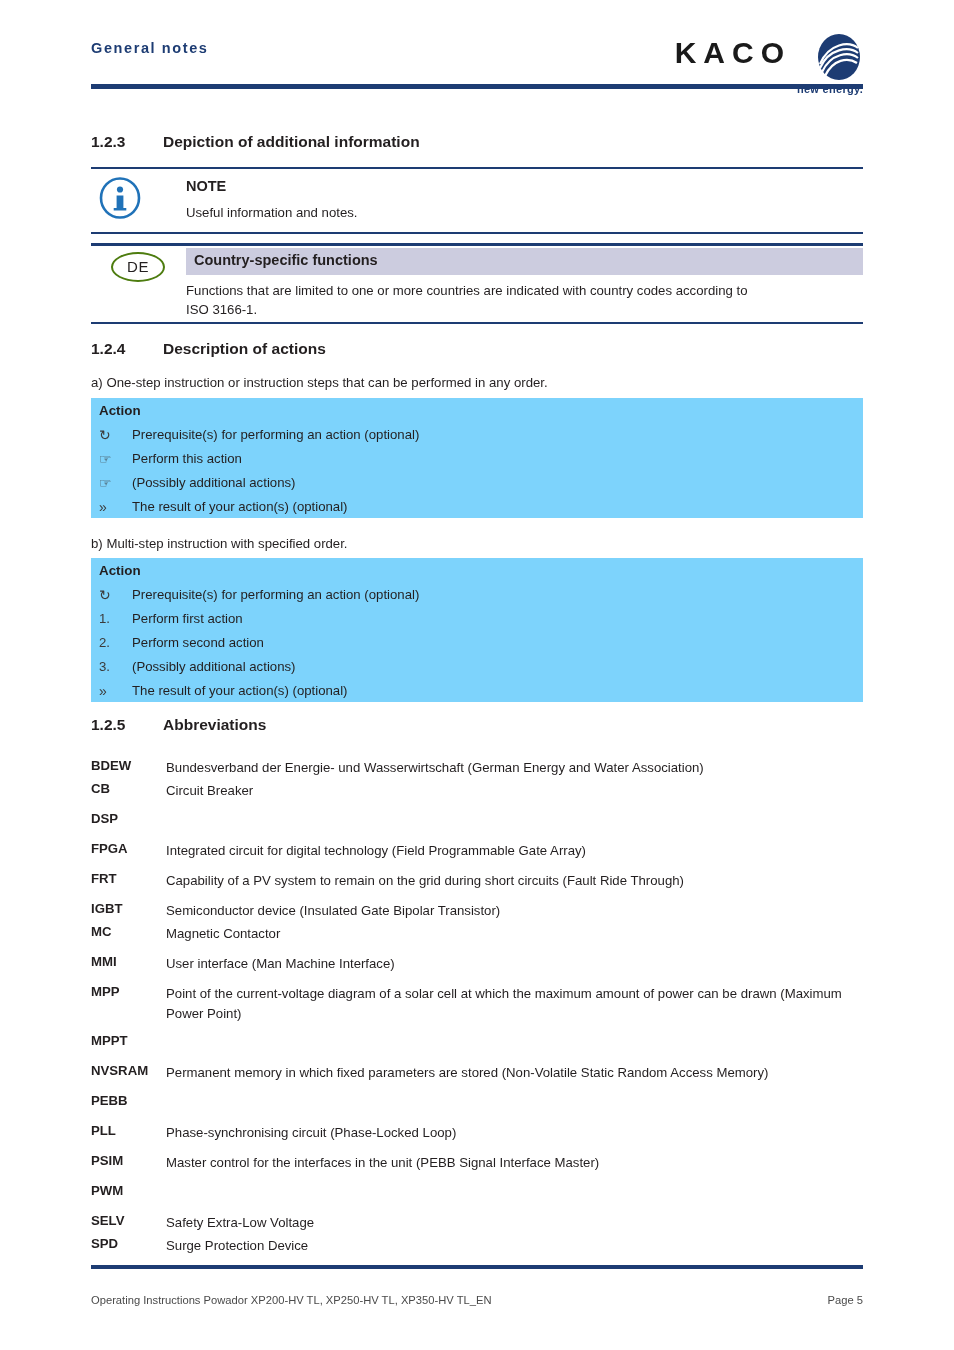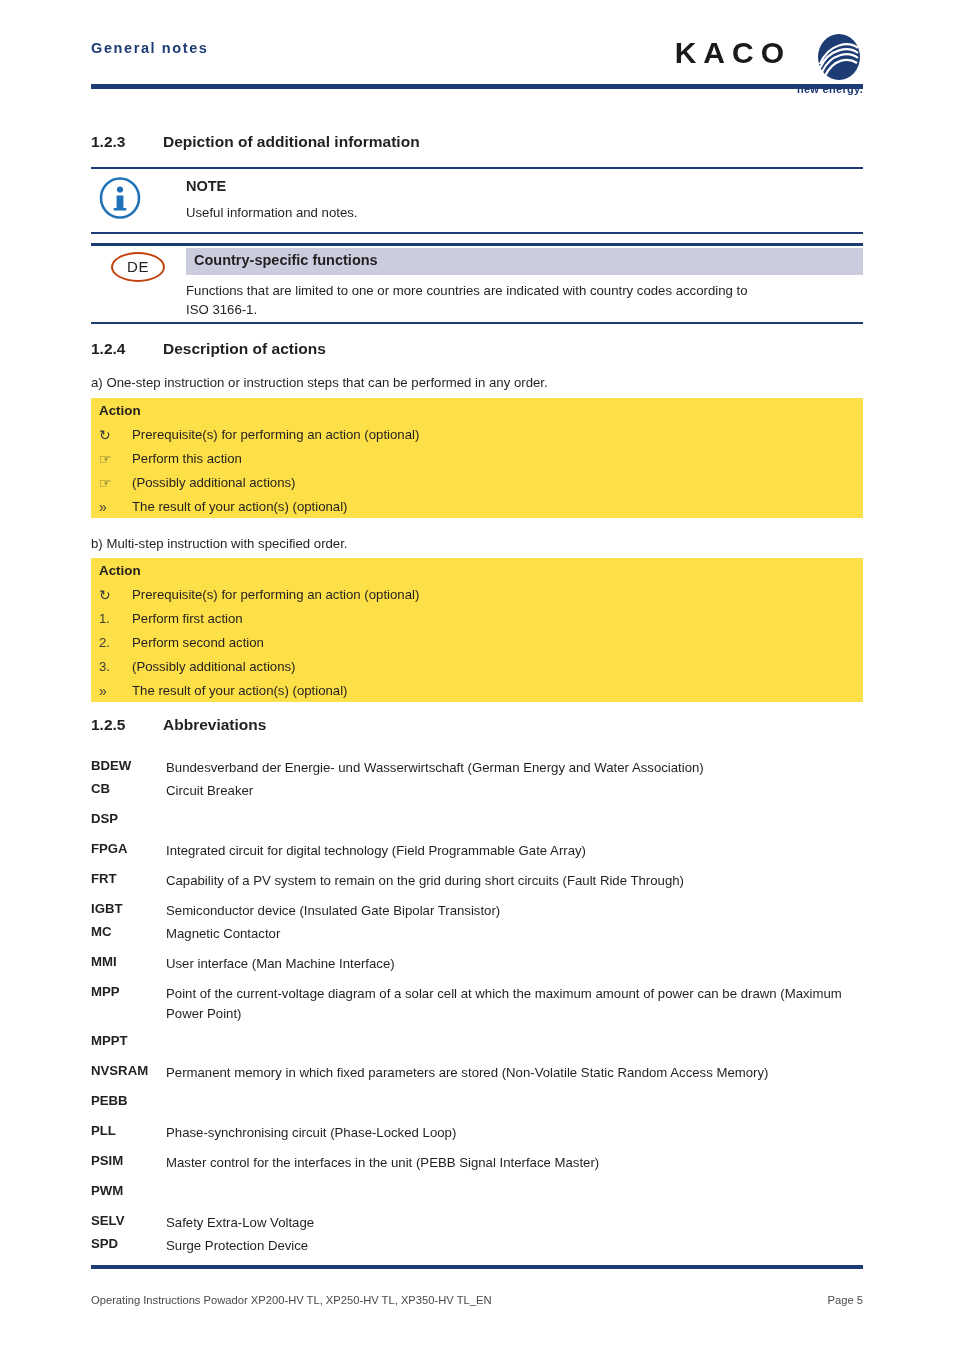--- a/index.html
+++ b/index.html
@@ -114,21 +114,21 @@
 
   .info-icon {
     position: absolute;
     width: 42px;
     height: 42px;
   }
   .de-badge {
     position: absolute;
     width: 54px;
     height: 30px;
-    border: 2px solid #c2410c;
+    border: 2px solid #4d7c0f;
     border-radius: 50%;
     box-sizing: border-box;
     text-align: center;
     font-size: 15px;
     font-weight: normal;
     line-height: 26px;
     color: #231f20;
     letter-spacing: 0.5px;
   }
 
@@ -150,21 +150,21 @@
   }
 
   
   .para {
     position: absolute;
     font-size: 13.2px;
     color: #231f20;
   }
   .action-box {
     position: absolute;
-    background: #fde047;
+    background: #7dd3fc;
   }
   .action-head {
     position: absolute;
     font-size: 13.4px;
     font-weight: bold;
     color: #231f20;
   }
   .action-row {
     position: absolute;
     font-size: 13.2px;

